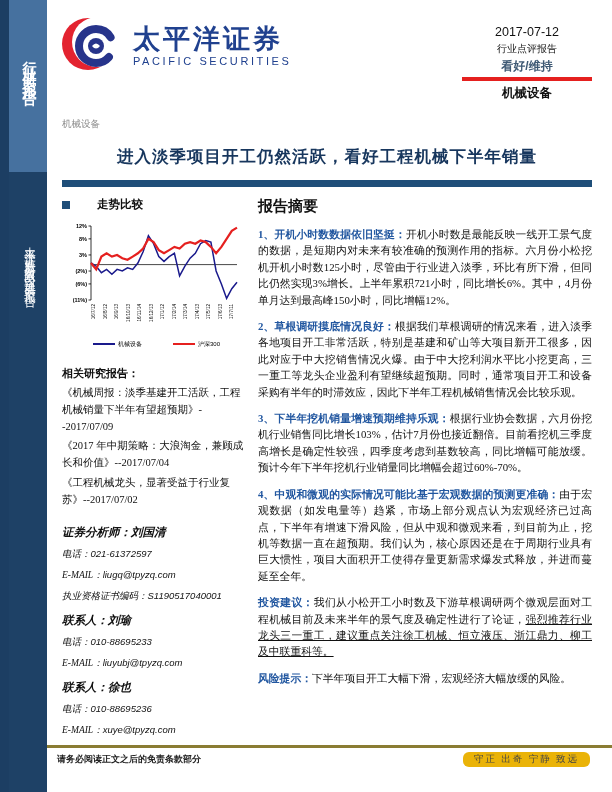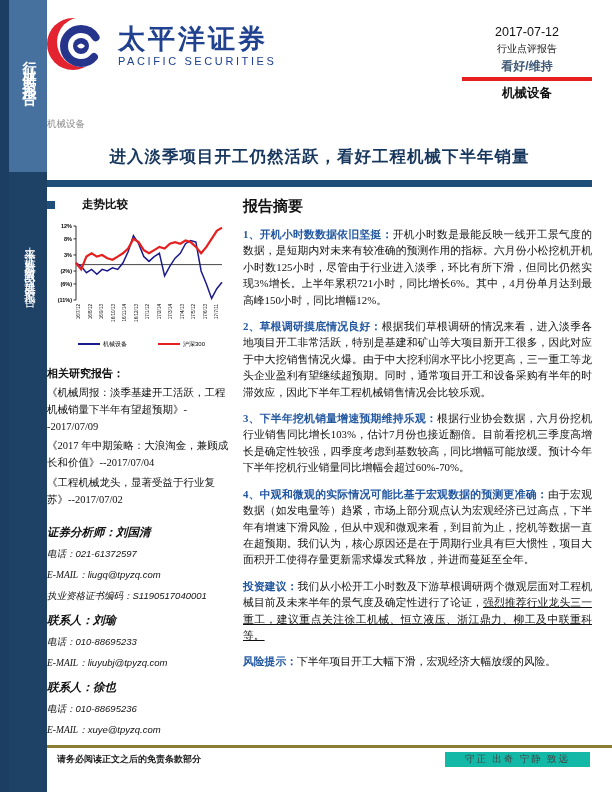--- a/index.html
+++ b/index.html
@@ -14,21 +14,21 @@
   .side-top { position:absolute; left:9px; top:0; width:38px; height:172px; background:#46719f; }
   .side-bottom { position:absolute; left:9px; top:172px; width:38px; height:620px; background:#1e4166; }
   .vtext {
     writing-mode:vertical-rl; color:#fff; margin:0 auto; display:block;
     font-family:"Liberation Serif","DejaVu Serif",serif;
   }
   .vtext-top { font-size:14px; letter-spacing:6px; padding-top:50px; margin-left:11px; font-weight:bold; }
   .vtext-bottom { font-size:11.5px; letter-spacing:3px; padding-top:66px; margin-left:13px; }
 
   
-  .main { position:absolute; left:47px; top:0; width:565px; height:685px; box-sizing:border-box; padding:0 20px 0 0; }
+  .main { position:absolute; left:47px; top:0; width:565px; height:685px; box-sizing:border-box; padding:0 20px 0 15px; }
 
   .header-row { display:flex; justify-content:space-between; align-items:flex-start; padding-top:13px; }
   .logo { display:flex; align-items:center; gap:9px; }
   .logo-text .cn { font-size:27px; font-weight:bold; color:#20418f; letter-spacing:3px; line-height:1.05; }
   .logo-text .en { font-size:11px; color:#20418f; letter-spacing:2.6px; margin-top:2px; }
 
   .meta { width:130px; text-align:center; padding-top:12px; }
   .meta .date { font-size:12.5px; font-weight:normal; }
   .meta .type { font-size:10px; margin-top:3px; }
   .meta .rating { font-size:12px; font-weight:bold; color:#3e5974; margin-top:2px; }
@@ -65,22 +65,22 @@
   .para { font-size:10.8px; line-height:1.52; text-align:justify; margin-top:10px;
           font-family:"Liberation Serif","DejaVu Serif",serif; }
   .para:first-of-type { margin-top:16px; }
   .lead { color:#2257a0; font-weight:bold; }
   .u { text-decoration:underline; }
 
   .footer-line { position:absolute; left:47px; right:0; top:745px; height:2.5px; background:#8a7c33; }
   .footer-left { position:absolute; left:57px; top:753px; font-size:9px; color:#222;
                  font-family:"Liberation Serif","DejaVu Serif",serif;font-weight:bold; }
   .footer-right { position:absolute; right:22px; top:752px; font-size:9.5px; color:#444;
-                  background:#14b8a6; padding:1px 20px; letter-spacing:2px;
-                  font-family:"Liberation Serif","DejaVu Serif",serif; }
+                  background:#eab308; padding:1px 11px; letter-spacing:2px;
+                  font-family:"Liberation Serif","DejaVu Serif",serif;border-radius:6px; }
 
   svg text { font-family:"Liberation Sans","DejaVu Sans",sans-serif; }
 </style>
 </head>
 <body>
 
 <div class="side-strip"></div>
 <div class="side-top">
   <span class="vtext vtext-top">行业研究报告</span>
 </div>

